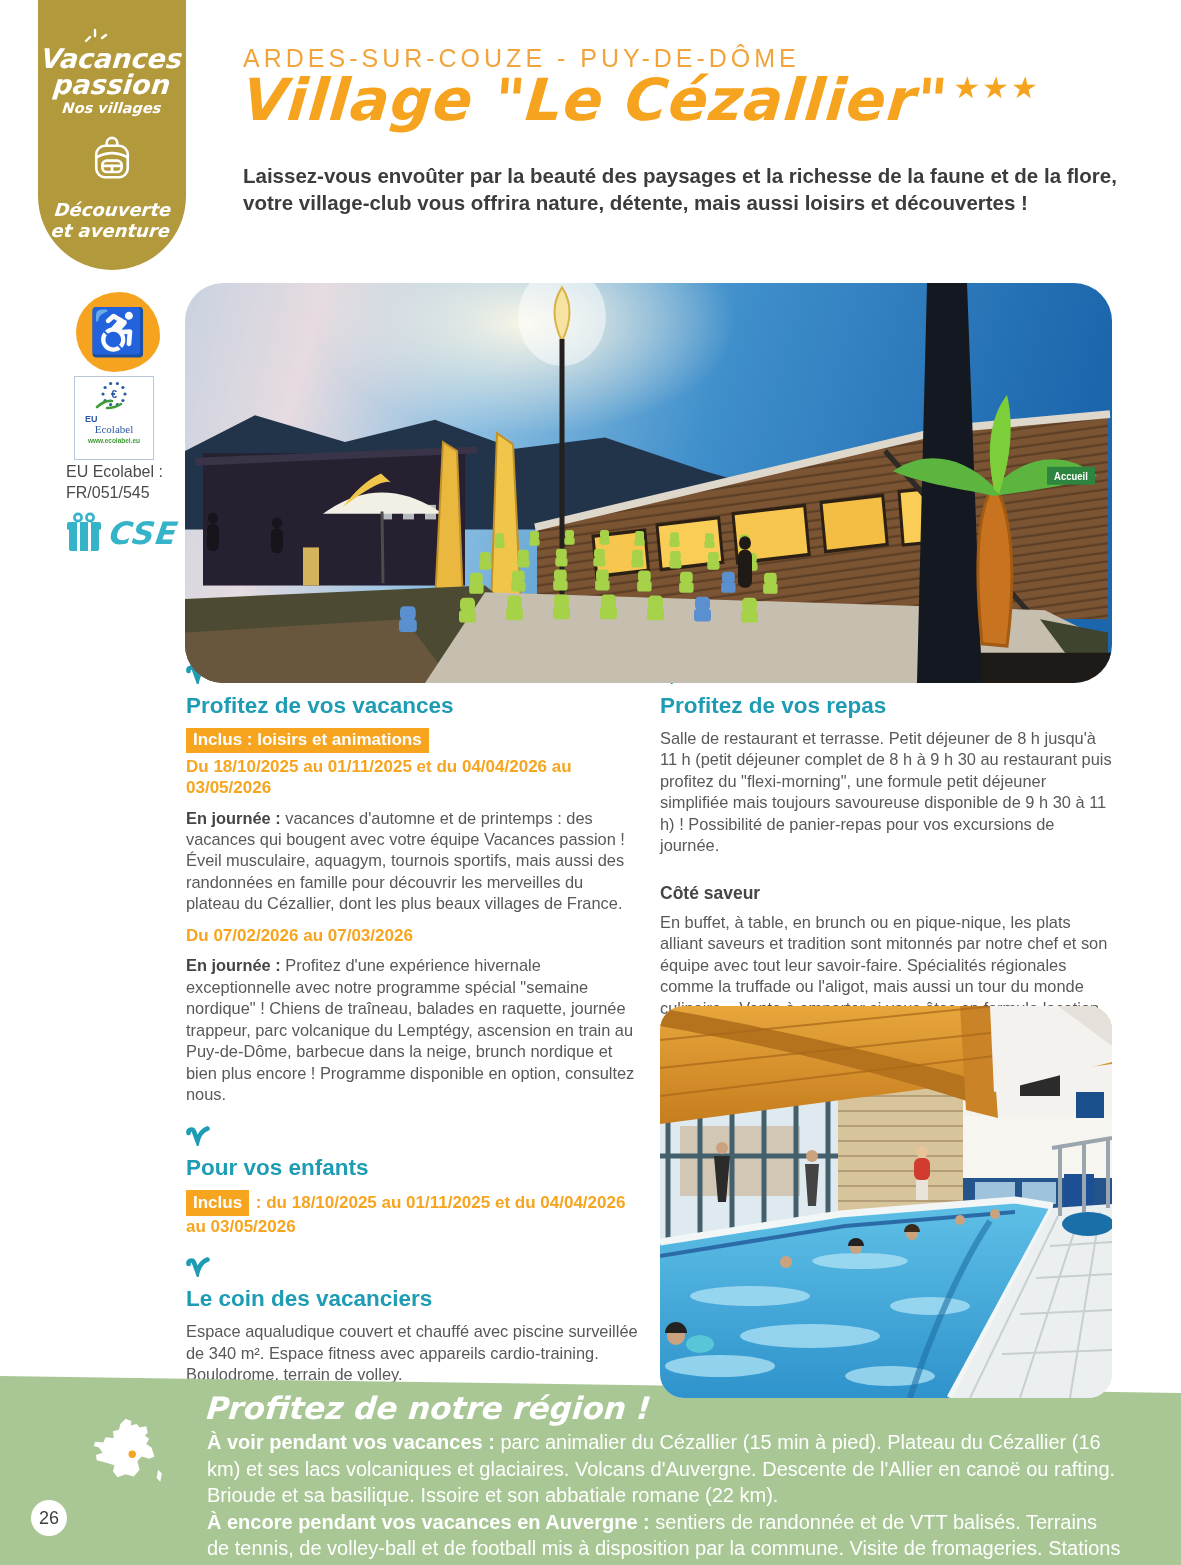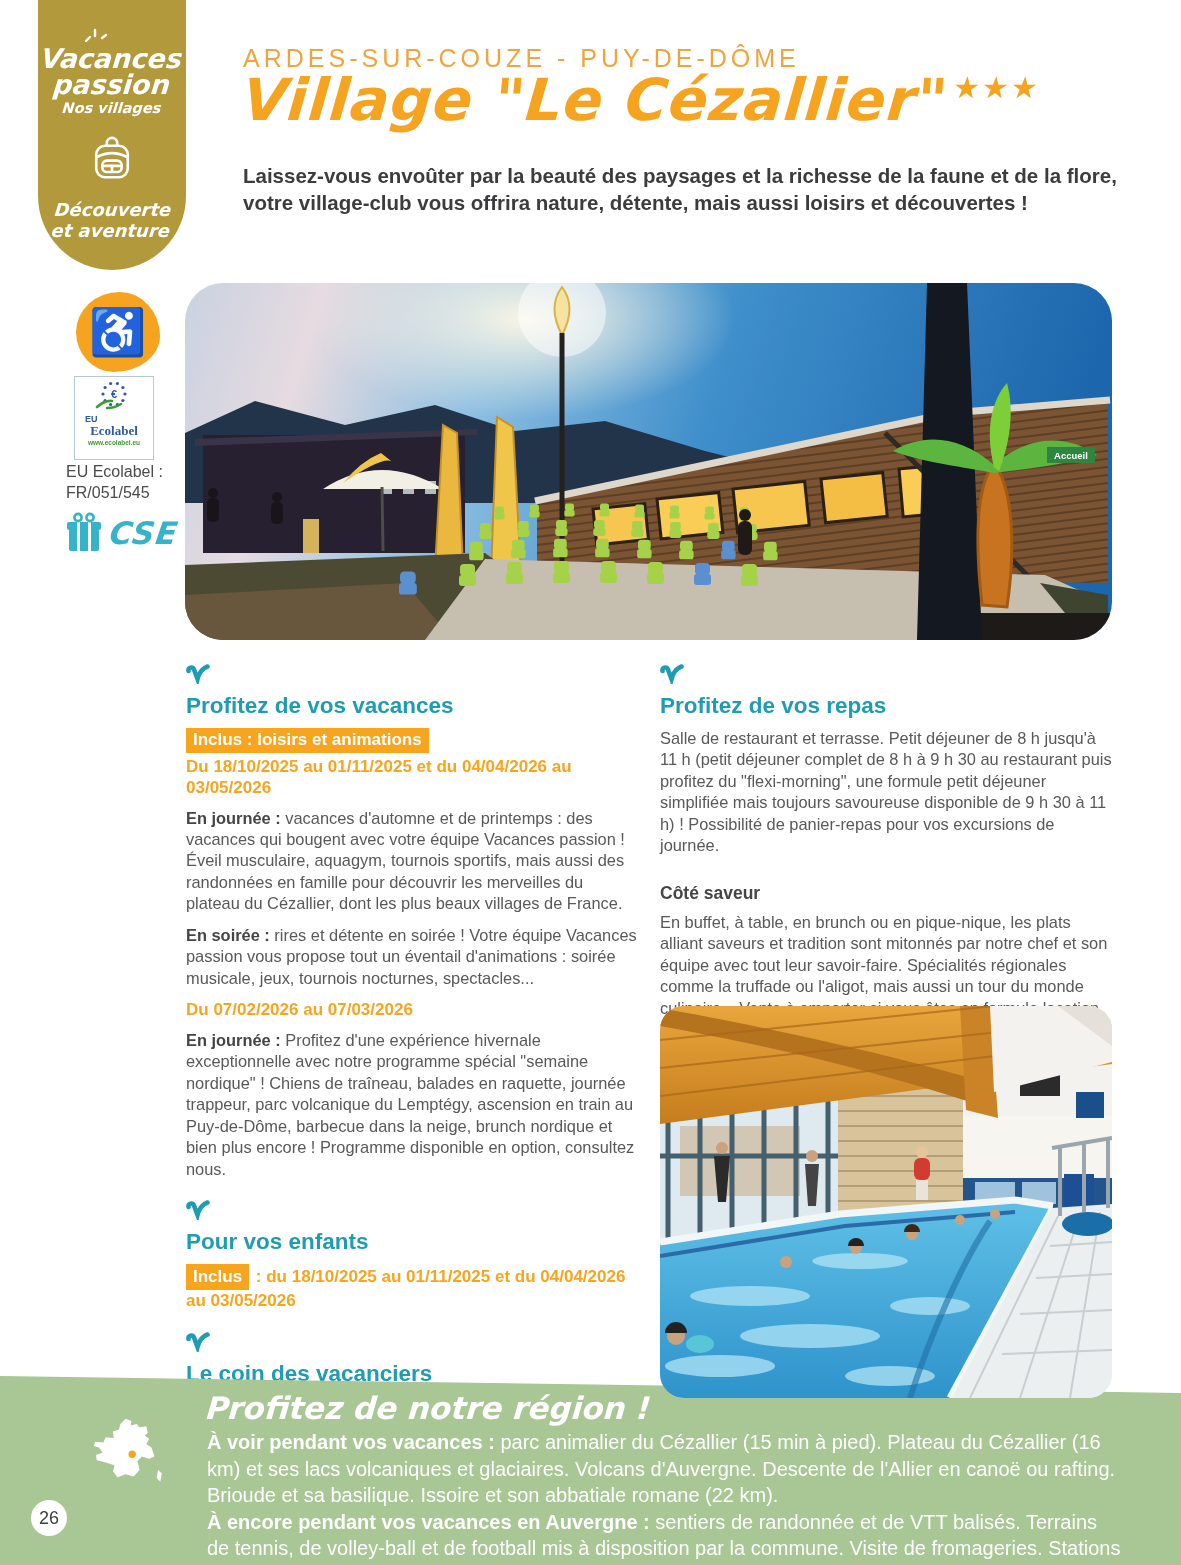--- a/index.html
+++ b/index.html
@@ -26,29 +26,29 @@
          color:#3c3c3e;line-height:1.32;}
 
   
   .wheel{left:76px;top:292px;width:84px;height:80px;background:#f6a41f;
          border-radius:52% 48% 55% 45%/50% 55% 45% 50%;
          display:flex;align-items:center;justify-content:center;
          color:#fff;font-size:46px;line-height:1;}
   .ecobox{left:74px;top:376px;width:78px;height:82px;background:#fff;
           border:1px solid #b8c6da;text-align:center;}
   .eco-eu{font-size:9px;font-weight:700;color:#2b59a5;text-align:left;margin:0 0 0 10px;}
-  .eco-name{font-family:"Liberation Serif",serif;font-size:13px;font-weight:700;
+  .eco-name{font-family:"Liberation Serif",serif;font-size:11px;font-weight:400;
             color:#2b59a5;line-height:1;}
   .eco-url{font-size:6.5px;color:#3f9b35;font-weight:700;margin-top:2px;}
   .ecocode{left:66px;top:462px;width:120px;font-size:16px;color:#4a4a4c;line-height:1.3;}
   .cse{left:64px;top:512px;display:flex;align-items:center;gap:6px;}
   .cse .txt{font-size:31px;color:#35b3c9;letter-spacing:1px;transform:skewX(-8deg);}
 
   
-  .photo-main{left:185px;top:283px;width:927px;height:357px;border-radius:38px;
+  .photo-main{left:185px;top:283px;width:927px;height:400px;border-radius:38px;
               overflow:hidden;z-index:2;}
   .photo-pool{left:660px;top:1006px;width:452px;height:392px;border-radius:24px;
               overflow:hidden;z-index:3;}
   .photo-main svg,.photo-pool svg{display:block;width:100%;height:100%;}
 
   
   .colL{left:186px;top:664px;width:452px;}
   .colR{left:660px;top:664px;width:455px;}
   .h{display:flex;align-items:flex-start;gap:9px;margin:0 0 9px 0;
      font-size:22.5px;font-weight:700;color:#1e9cb4;flex-direction:column;}
@@ -279,21 +279,20 @@
   <div class="abs colL">
     <h2 class="h">
       <svg class="chk" width="24" height="20" viewBox="0 0 24 20">
         <path d="M2.5,7 C2,3.5 6.5,2 8,5.5 L11.5,15 C13,9 16,4.5 21.5,2.5" stroke="#1e9cb4" stroke-width="4.6" fill="none" stroke-linecap="round"></path>
       </svg>
       <span>Profitez de vos vacances</span>
     </h2>
     <div><span class="tag">Inclus : loisirs et animations</span></div>
     <div class="date">Du 18/10/2025 au 01/11/2025 et du 04/04/2026 au 03/05/2026</div>
     <p class="b"><span class="lbl">En journée :</span><span> vacances d'automne et de printemps : des vacances qui bougent avec votre équipe Vacances passion ! Éveil musculaire, aquagym, tournois sportifs, mais aussi des randonnées en famille pour découvrir les merveilles du plateau du Cézallier, dont les plus beaux villages de France.</span></p>
-    <p class="b"><span class="lbl">En soirée :</span><span> rires et détente en soirée ! Votre équipe Vacances passion vous propose tout un éventail d'animations : soirée musicale, jeux, tournois nocturnes, spectacles...</span></p>
     <div class="date">Du 07/02/2026 au 07/03/2026</div>
     <p class="b"><span class="lbl">En journée :</span><span> Profitez d'une expérience hivernale exceptionnelle avec notre programme spécial "semaine nordique" ! Chiens de traîneau, balades en raquette, journée trappeur, parc volcanique du Lemptégy, ascension en train au Puy-de-Dôme, barbecue dans la neige, brunch nordique et bien plus encore ! Programme disponible en option, consultez nous.</span></p>
 
     <h2 class="h mt">
       <svg class="chk" width="24" height="20" viewBox="0 0 24 20">
         <path d="M2.5,7 C2,3.5 6.5,2 8,5.5 L11.5,15 C13,9 16,4.5 21.5,2.5" stroke="#1e9cb4" stroke-width="4.6" fill="none" stroke-linecap="round"></path>
       </svg>
       <span>Pour vos enfants</span>
     </h2>
     <div class="date"><span class="tag">Inclus</span><span> : du 18/10/2025 au 01/11/2025 et du 04/04/2026 au 03/05/2026</span></div>

